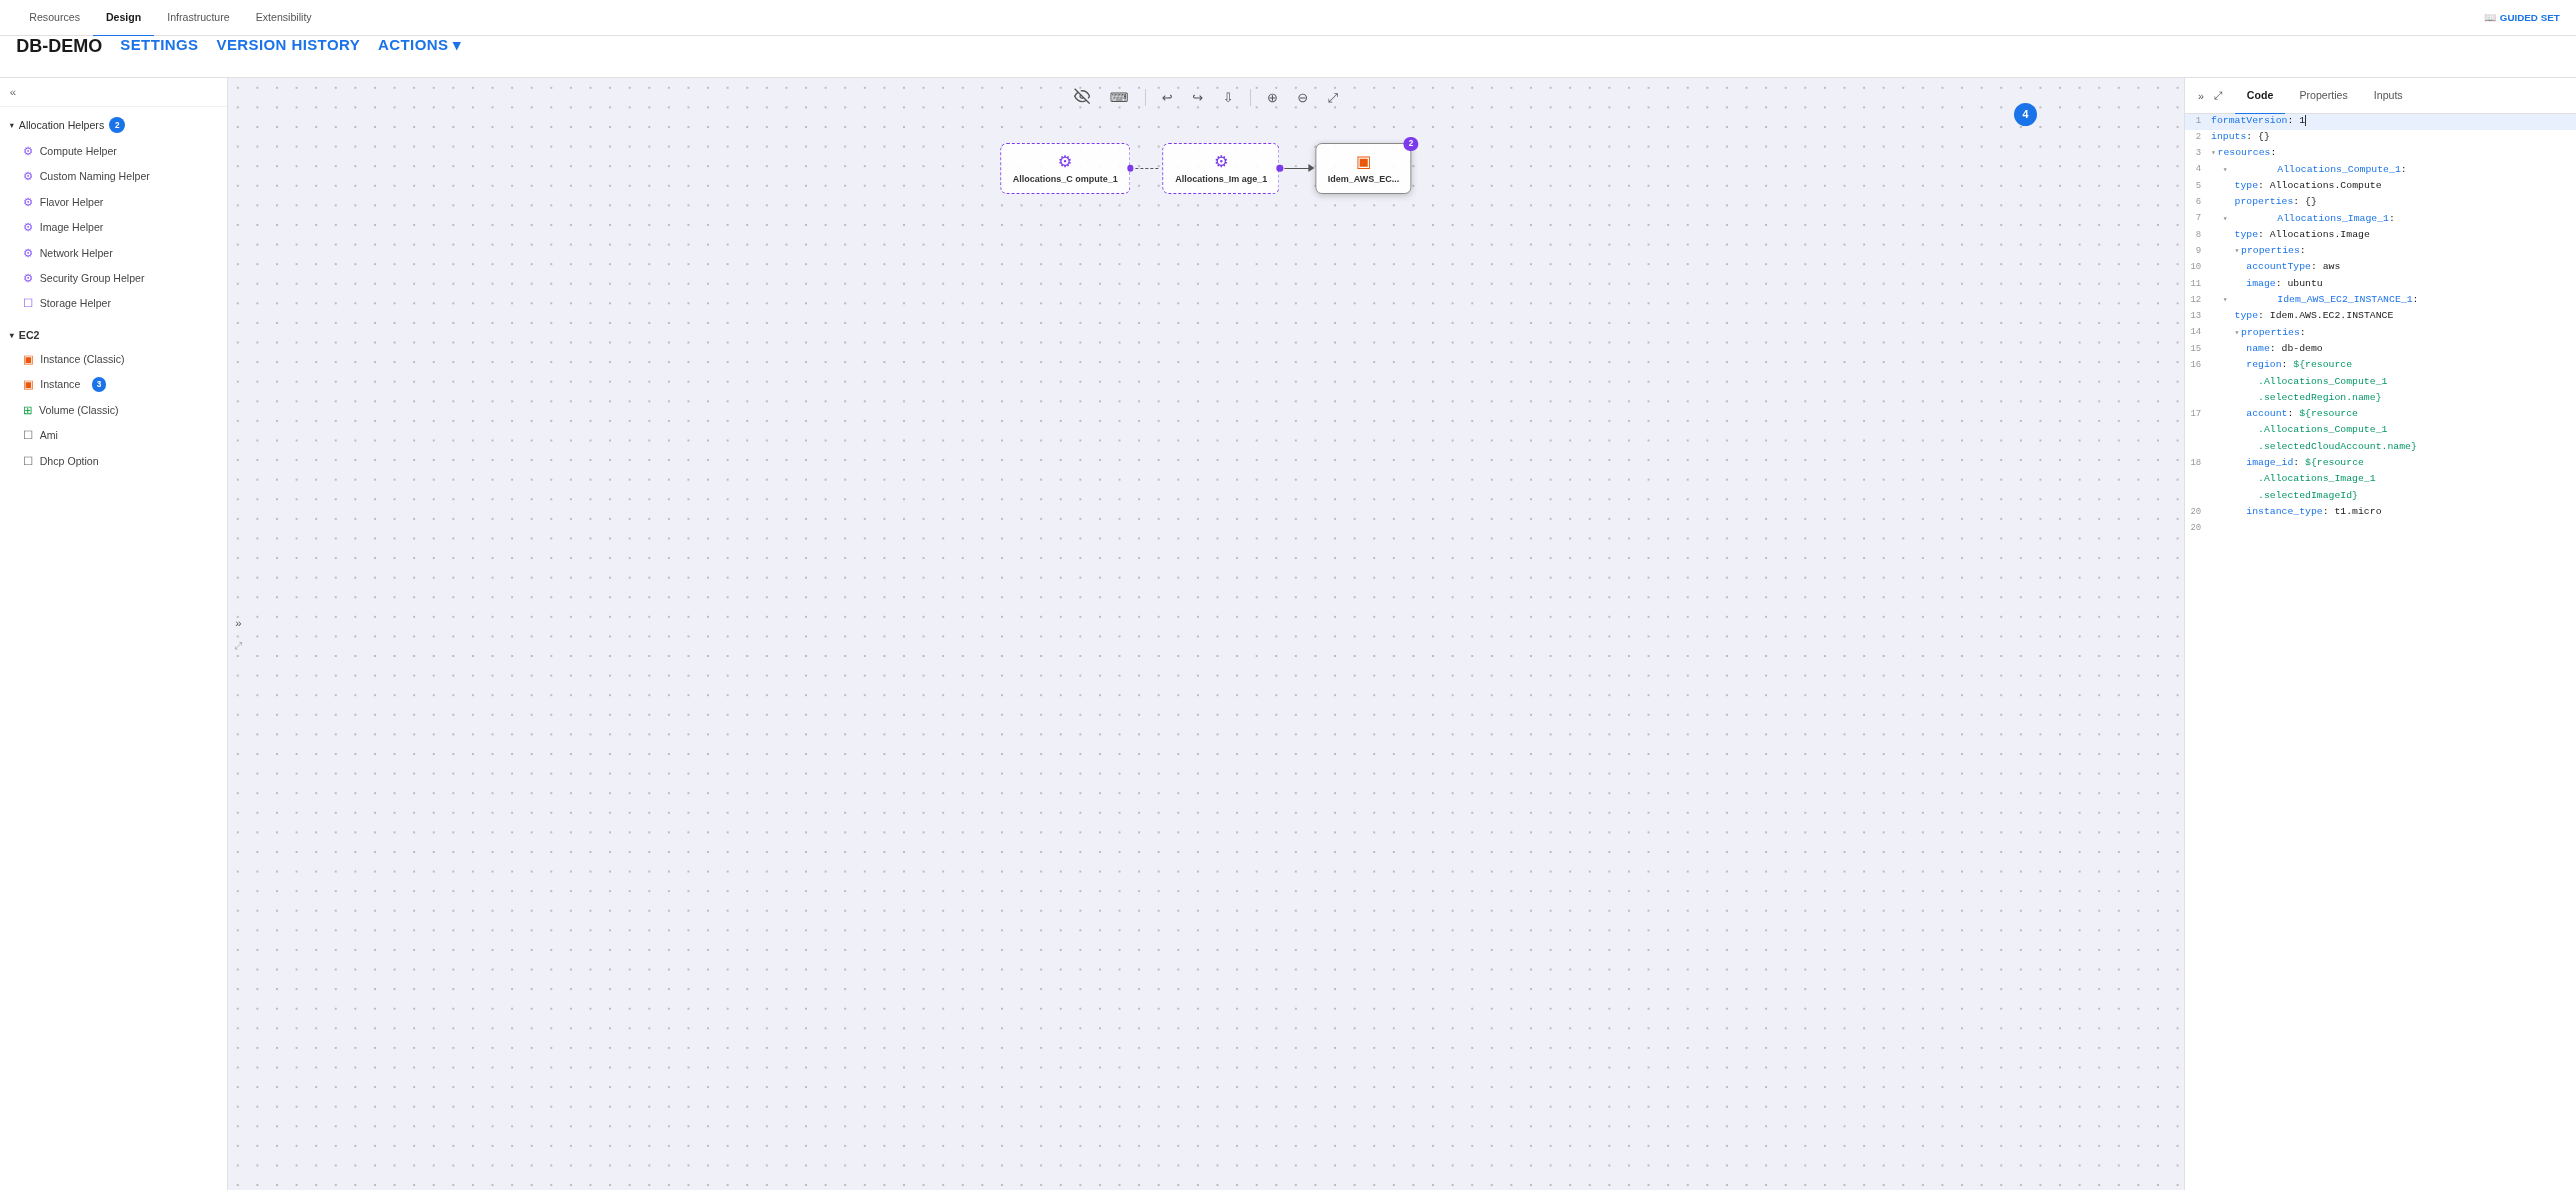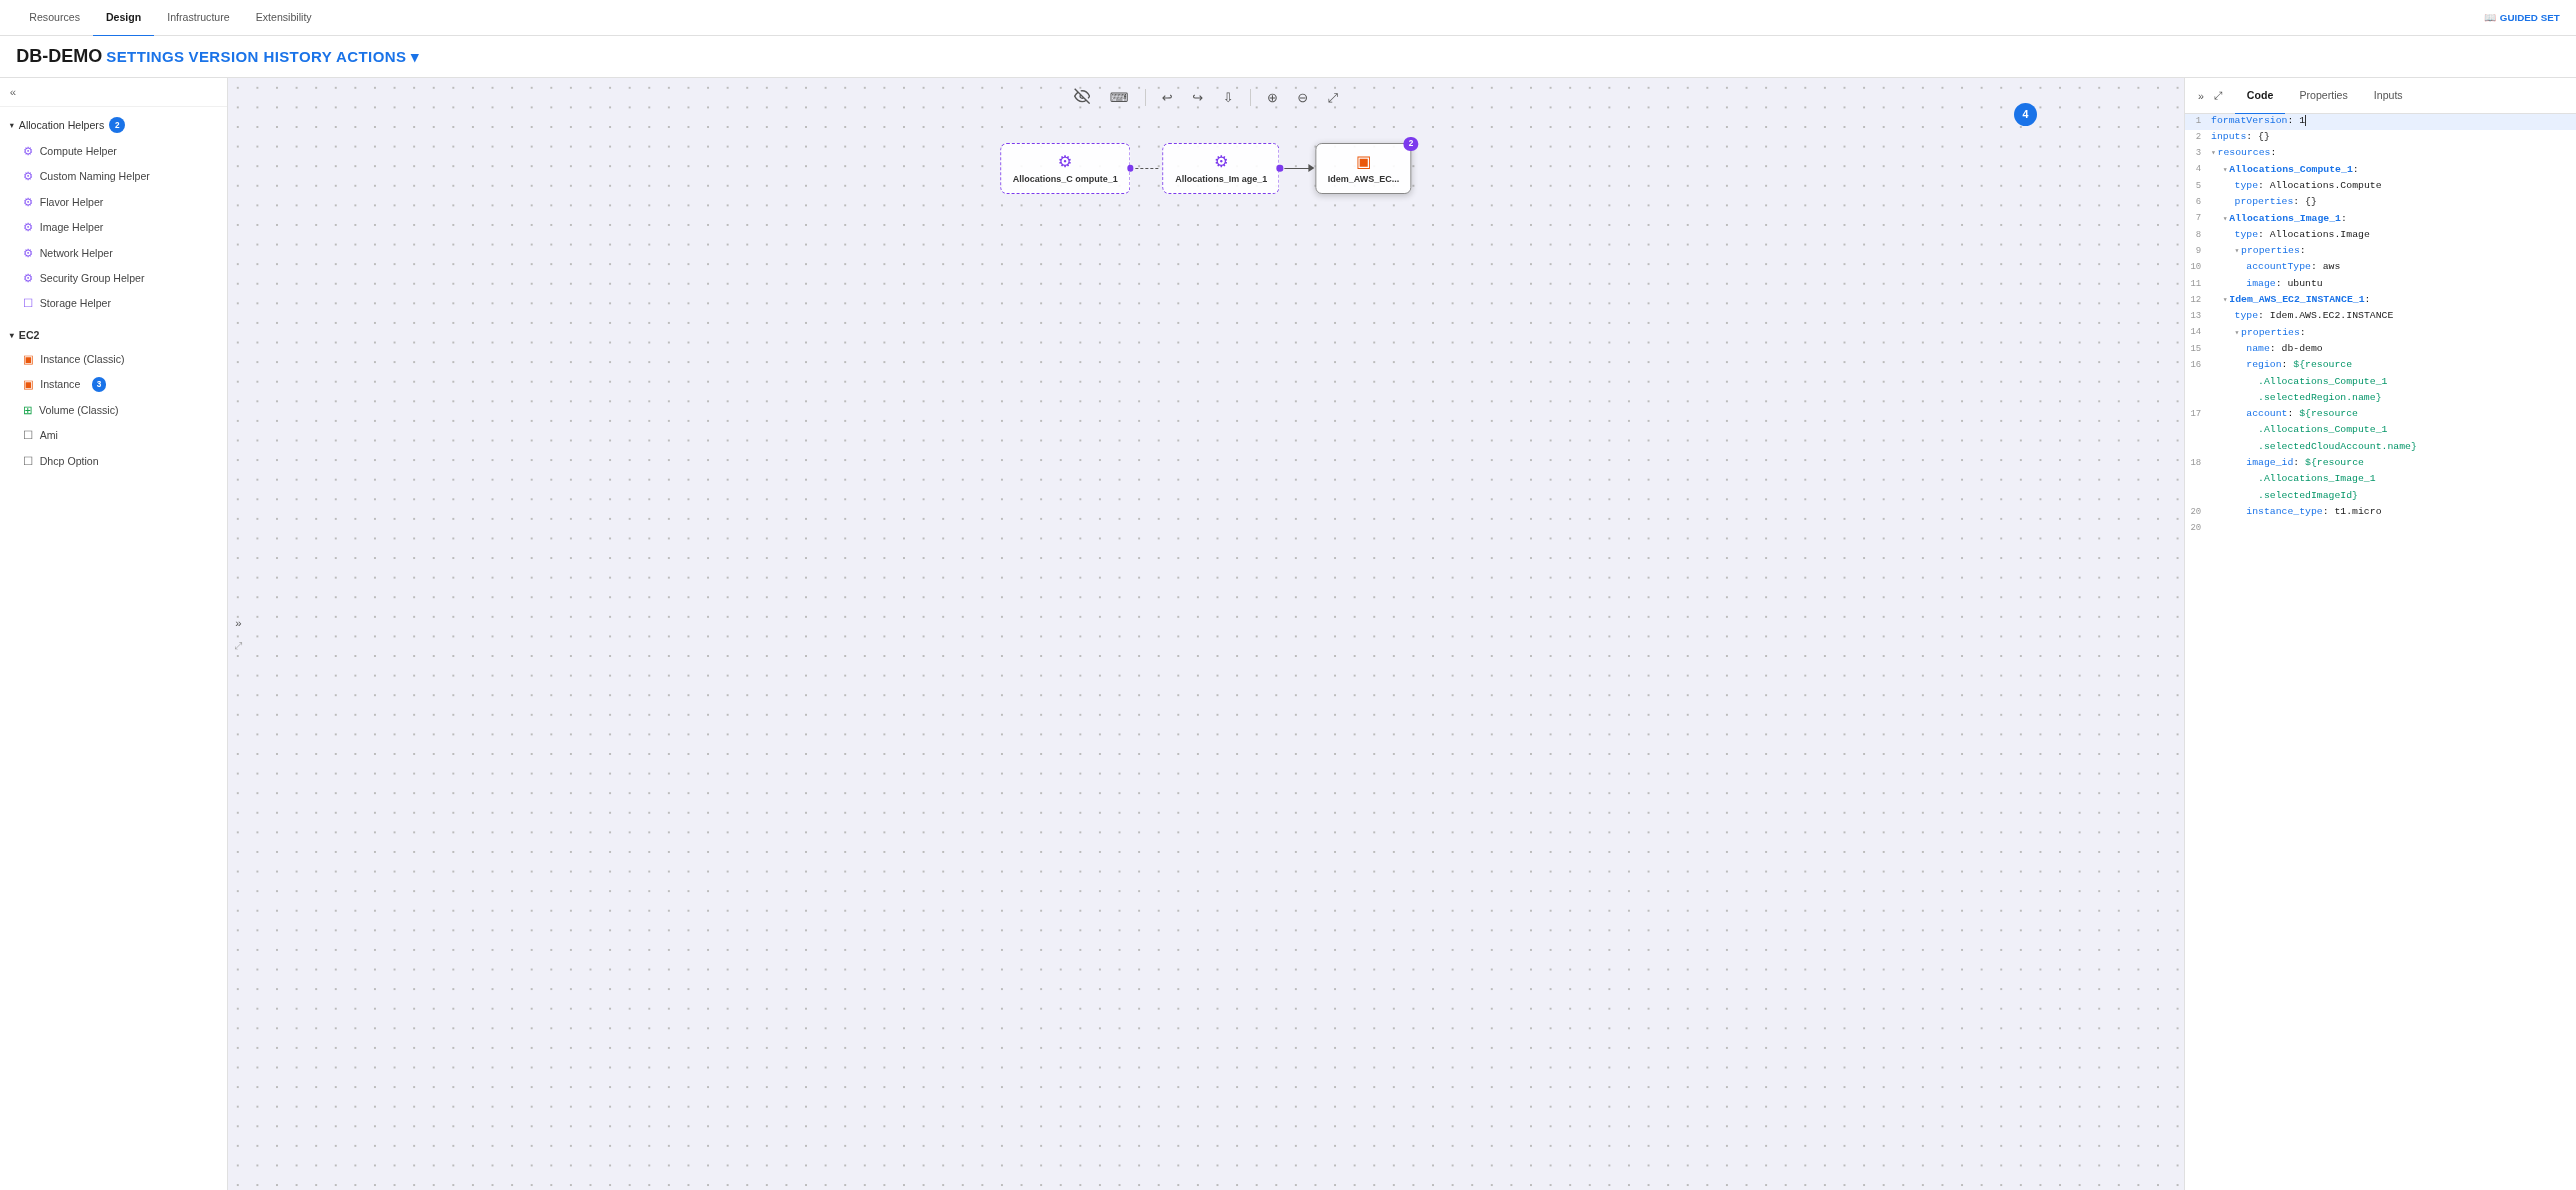--- a/index.html
+++ b/index.html
@@ -15,22 +15,22 @@
       font-size: 10.6px; color: #555; cursor: pointer; border-bottom: 1.6px solid transparent;
     }
     .top-nav-item.active { color: #1a1a1a; font-weight: 600; border-bottom: 1.6px solid #1a73e8; }
     .guided-set {
       margin-left: auto; color: #1a73e8; font-size: 9.8px; font-weight: 600;
       display: flex; align-items: center; gap: 3.3px; cursor: pointer;
     }
 
     
     .header-bar {
-      display: flex; align-items: center; background: #fff;
-      border-bottom: 0.8px solid #e0e0e0; padding: 0 16.3px; height: 42px; gap: 4px;
+      display: flex; background: #fff;
+      border-bottom: 0.8px solid #e0e0e0; padding: 0 16.3px; height: 42px; gap: 18px;
     }
     .app-title { font-size: 18px; font-weight: 700; color: #1a1a1a; }
     .header-action {
       font-size: 15px; font-weight: 700; color: #1a73e8; cursor: pointer;
       text-transform: uppercase; letter-spacing: 0.4px;
     }
     .header-action.with-arrow::after { content: ' ▾'; }
 
     
     .main-layout { display: flex; height: calc(100vh - 78px); }
@@ -148,21 +148,21 @@
     .code-line {
       display: flex; align-items: flex-start; padding: 0.8px 0; min-height: 16.3px;
     }
     .code-line.highlighted { background: #e8f0fe; }
     .line-num {
       width: 26px; text-align: right; color: #999; padding-right: 9.8px;
       flex-shrink: 0; font-size: 9px; padding-top: 0.8px;
     }
     .line-content { color: #1a1a1a; white-space: pre; }
     .c-key { color: #1a73e8; }
-    .c-node { color: #1a73e8; font-weight: 700; }
+    .c-node { color: #1a73e8; font-weight: 400; margin-left: 48px; }
     .c-ref { color: #059669; }
 
     .expand-icon { color: #999; font-size: 8.2px; margin-right: 1.6px; }
 
     
     .sidebar::-webkit-scrollbar { width: 3.3px; }
     .sidebar::-webkit-scrollbar-track { background: transparent; }
     .sidebar::-webkit-scrollbar-thumb { background: #ccc; border-radius: 1.6px; }
   </style>
 </head>

